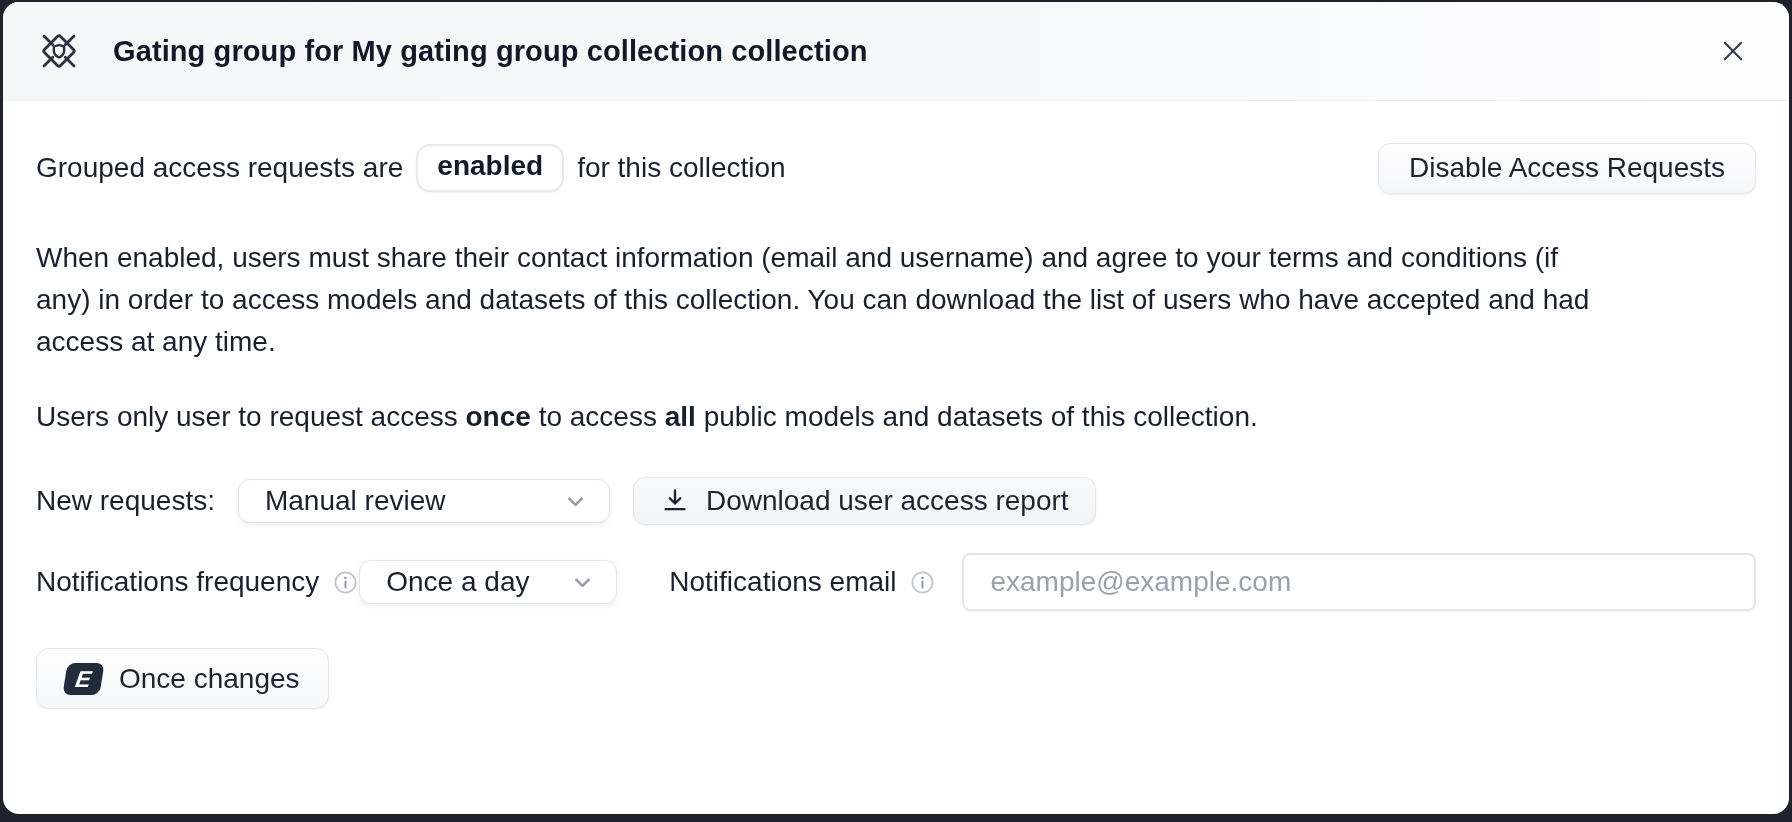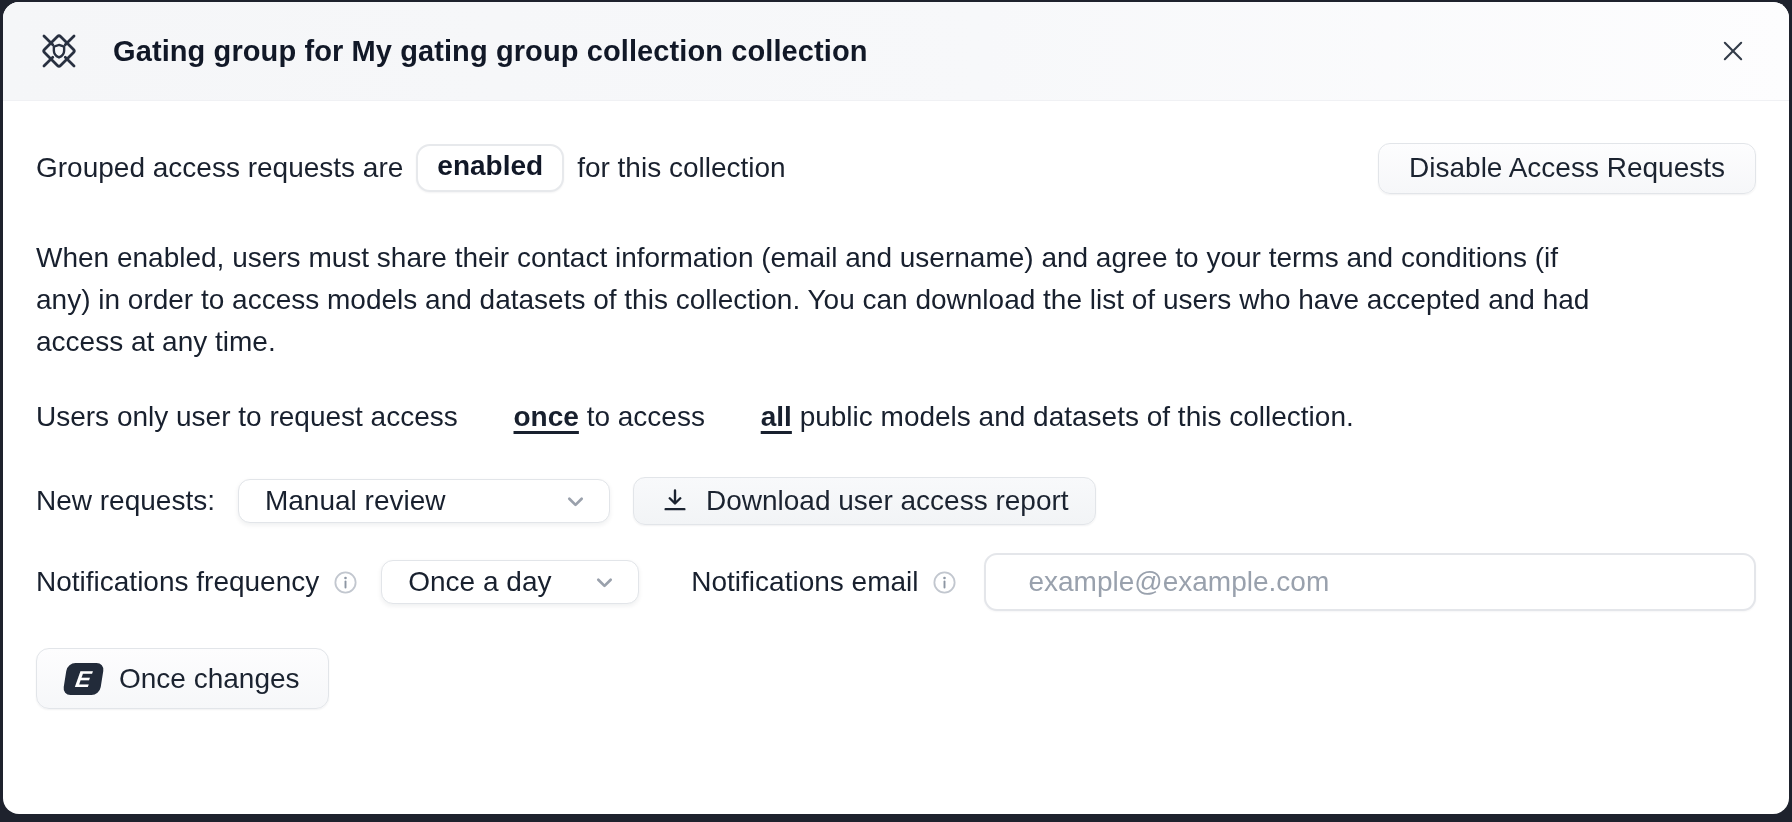--- a/index.html
+++ b/index.html
@@ -39,44 +39,44 @@
     border:1px solid #e2e5e9; border-radius:12px;
     background:linear-gradient(180deg,#fdfdfe,#f6f7f9);
     color:#1b2330; font-size:28px;
     box-shadow:0 1px 2px rgba(16,24,40,.06);
     cursor:pointer;
   }
   .disable-btn { height:51px; padding:0 30px; }
 
   .description { font-size:28px; line-height:42px; color:#18202e; margin:0 0 33px; max-width:1560px; }
   .note { font-size:28px; line-height:42px; color:#18202e; margin:0 0 39px; }
-  .emph { font-weight:700; text-decoration:underline; text-decoration-thickness:3px; text-underline-offset:5px;margin-left:48px; }
+  .emph { font-weight:700; text-decoration-thickness:3px; text-underline-offset:5px; }
 
   .row { display:flex; align-items:center; }
   .requests-row { margin-bottom:28px; gap:23px; }
   .label { font-size:28px; color:#18202e; white-space:nowrap; }
   .select {
     display:inline-flex; align-items:center; justify-content:space-between;
     height:44px; border:1px solid #e2e5e9; border-radius:12px; background:#fff;
     box-shadow:0 2px 5px rgba(16,24,40,.07);
     font-size:28px; color:#18202e; padding:0 20px 0 26px; cursor:pointer;
   }
   .select-manual { width:372px; }
-  .select-freq { width:258px; margin-left:22px; margin-right:52px; }
+  .select-freq { width:258px; margin-right:52px; }
   .download-btn { height:48px; padding:0 26px; background:linear-gradient(180deg,#f8f9fb,#f2f4f6); }
 
   .notifications-row { margin-bottom:37px; }
   .label-info { display:flex; align-items:center; gap:13px; }
   .info-btn { background:none; border:none; display:flex; cursor:pointer; padding:0; }
   .email-label-group { margin-right:26px; }
   .email-input {
     flex:1; height:58px; min-width:0;
-    border:2px solid #e4e6ea; border-radius:13px;
+    border:2px solid #e4e6ea; border-radius:8px;
     font-family:"Liberation Sans", sans-serif;
-    font-size:28px; color:#1f2937; padding:0 42px;
+    font-size:28px; color:#1f2937; padding:0 26px;
     box-shadow:0 1px 2px rgba(16,24,40,.04);
   }
   .email-input::placeholder { color:#99a1ad; }
 
   .save-btn { height:61px; padding:0 28px; border-radius:13px; gap:17px; }
   .ent-icon {
     width:37px; height:32px; background:#222b3a; border-radius:8px;
     transform:skewX(-9deg);
     display:flex; align-items:center; justify-content:center;
   }

